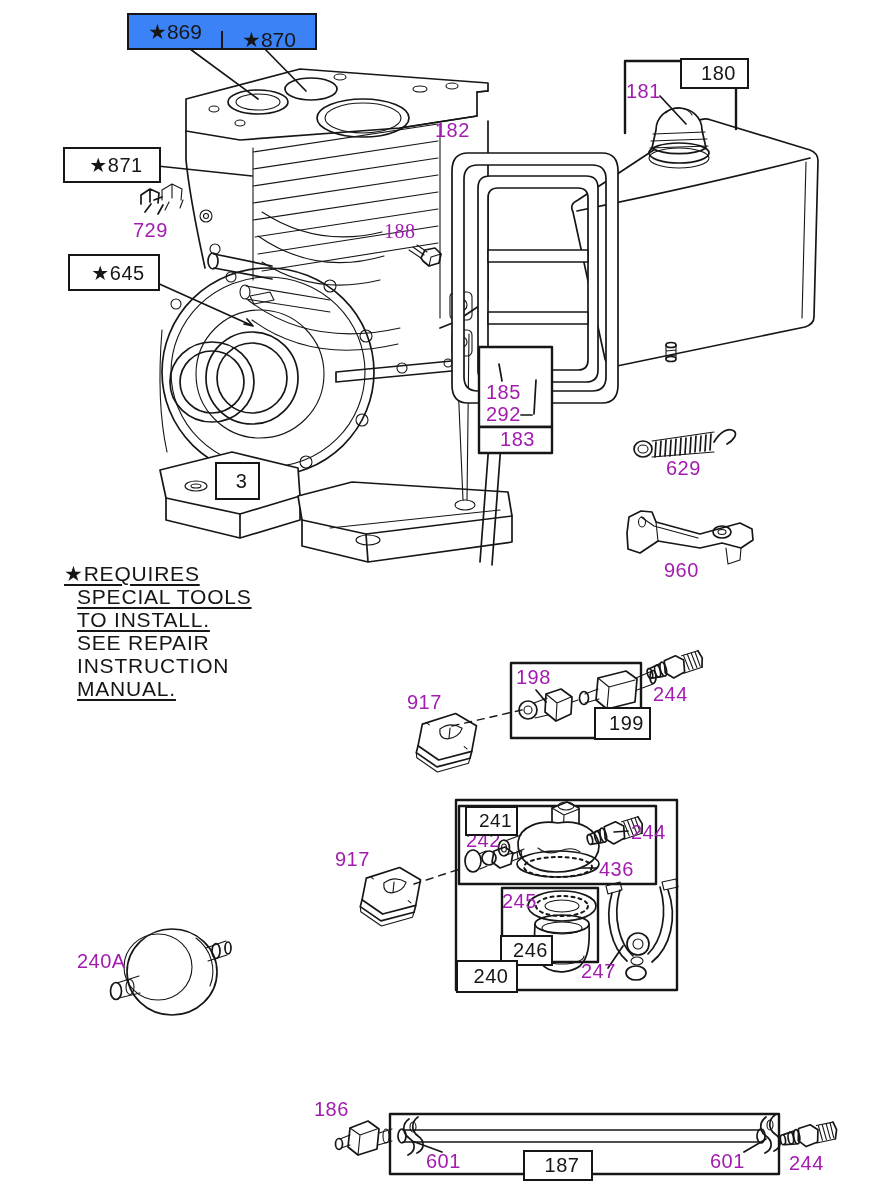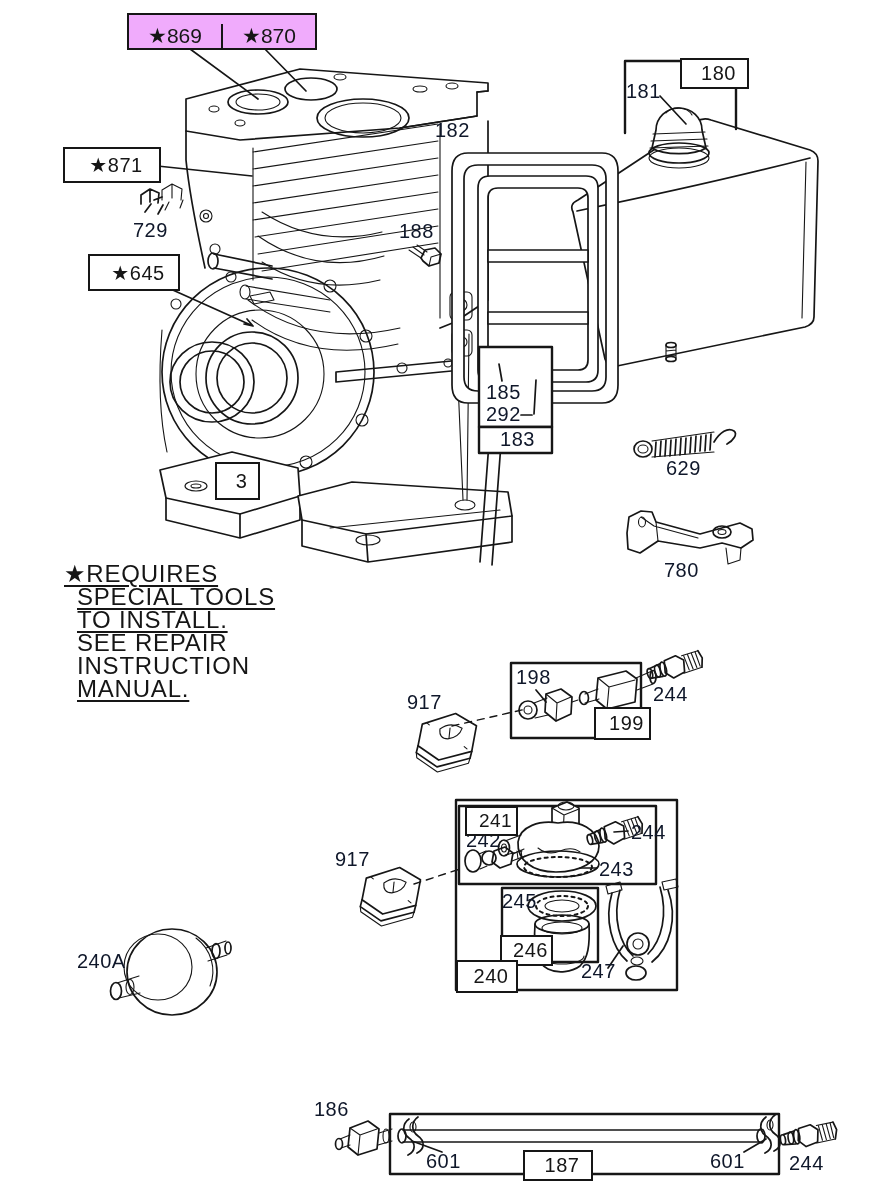--- a/index.html
+++ b/index.html
@@ -10,34 +10,34 @@
   }
   .stage svg{position:absolute;left:0;top:0;}
   svg *{stroke:#161616;fill:none;stroke-width:1.7;stroke-linecap:round;stroke-linejoin:round;}
   svg .wf{fill:#ffffff;}
   svg .thin{stroke-width:1.1;}
   svg .thick{stroke-width:2.4;}
   svg .dash{stroke-dasharray:7 6;stroke-width:1.4;}
   svg .dots{stroke-dasharray:3 4;stroke-width:2;}
   .lbl{
     position:absolute;font-size:20px;letter-spacing:0.5px;white-space:nowrap;
-    color:#0f172a;z-index:5;
+    color:#a21caf;z-index:5;
   }
   .pbox{
     position:absolute;border:2.5px solid #161616;background:#fff;
     display:flex;align-items:center;justify-content:center;
     font-size:20px;letter-spacing:0.5px;z-index:6;padding-left:8px;
   }
   .pbox2{
-    position:absolute;border:2.5px solid #161616;background:#f0abfc;
-    display:flex;z-index:6;font-size:21px;align-items:flex-end;
+    position:absolute;border:2.5px solid #161616;background:#3b82f6;
+    display:flex;z-index:6;font-size:21px;
   }
   .pbox2 .cell{flex:1;display:flex;align-items:center;justify-content:center;}
   .pbox2 .cell + .cell{border-left:2.5px solid #161616;margin-top:16px;}
-  .note{position:absolute;left:64px;top:562px;font-size:24px;line-height:23px;letter-spacing:0.8px;z-index:5;}
+  .note{position:absolute;left:64px;top:562px;font-size:21px;line-height:23px;letter-spacing:0.8px;z-index:5;}
   .note .note-line{white-space:nowrap;}
   .note .note-line + .note-line{padding-left:13px;}
   .note .note-line:nth-child(-n+3),
   .note .note-line:nth-child(6){text-decoration:underline;text-underline-offset:3px;}
 </style>
 </head>
 <body>
 
 <div class="stage">
 
@@ -335,51 +335,51 @@
     <path class="dash" d="M452,726 L526,709"></path>
     <path class="dash" d="M414,884 L463,868"></path>
   </g>
 </svg>
 
   <div class="pbox2" style="left:127px;top:13px;width:186px;height:33px;">
     <div class="cell">★869</div>
     <div class="cell">★870</div>
   </div>
   <div class="pbox" style="left:63px;top:147px;width:86px;height:32px;">★871</div>
-  <div class="pbox" style="left:68px;top:254px;width:80px;height:33px;margin-left:20px;">★645</div>
+  <div class="pbox" style="left:68px;top:254px;width:80px;height:33px;">★645</div>
   <div class="lbl" style="left:435px;top:119px;">182</div>
   <div class="lbl" style="left:626px;top:80px;">181</div>
   <div class="pbox" style="left:680px;top:58px;width:57px;height:27px;">180</div>
   <div class="lbl" style="left:133px;top:219px;">729</div>
-  <div class="lbl" style="left:399px;top:220px;">188</div>
+  <div class="lbl" style="left:384px;top:220px;font-family:Liberation Serif, serif;">188</div>
   <div class="lbl" style="left:486px;top:381px;">185</div>
   <div class="lbl" style="left:486px;top:403px;">292</div>
   <div class="lbl" style="left:480px;top:428px;width:75px;text-align:center;">183</div>
   <div class="pbox" style="left:215px;top:462px;width:33px;height:34px;">3</div>
   <div class="lbl" style="left:666px;top:457px;">629</div>
-  <div class="lbl" style="left:664px;top:559px;">780</div>
+  <div class="lbl" style="left:664px;top:559px;">960</div>
 
   <div class="note">
     <div class="note-line">★REQUIRES</div>
     <div class="note-line">SPECIAL TOOLS</div>
     <div class="note-line">TO INSTALL.</div>
     <div class="note-line">SEE REPAIR</div>
     <div class="note-line">INSTRUCTION</div>
     <div class="note-line">MANUAL.</div>
   </div>
 
   <div class="lbl" style="left:407px;top:691px;">917</div>
   <div class="lbl" style="left:516px;top:666px;">198</div>
   <div class="pbox" style="left:594px;top:707px;width:45px;height:29px;">199</div>
   <div class="lbl" style="left:653px;top:683px;">244</div>
 
   <div class="pbox" style="left:465px;top:806px;width:41px;height:26px;font-size:19px;">241</div>
   <div class="lbl" style="left:466px;top:829px;text-align:center;">242</div>
   <div class="lbl" style="left:631px;top:821px;">244</div>
-  <div class="lbl" style="left:599px;top:858px;">243</div>
+  <div class="lbl" style="left:599px;top:858px;">436</div>
   <div class="lbl" style="left:335px;top:848px;">917</div>
   <div class="lbl" style="left:502px;top:890px;">245</div>
   <div class="pbox" style="left:500px;top:935px;width:41px;height:27px;">246</div>
   <div class="lbl" style="left:581px;top:960px;">247</div>
   <div class="pbox" style="left:456px;top:960px;width:50px;height:29px;">240</div>
   <div class="lbl" style="left:77px;top:950px;">240A</div>
 
   <div class="lbl" style="left:314px;top:1098px;">186</div>
   <div class="lbl" style="left:426px;top:1150px;">601</div>
   <div class="pbox" style="left:523px;top:1150px;width:58px;height:27px;">187</div>

